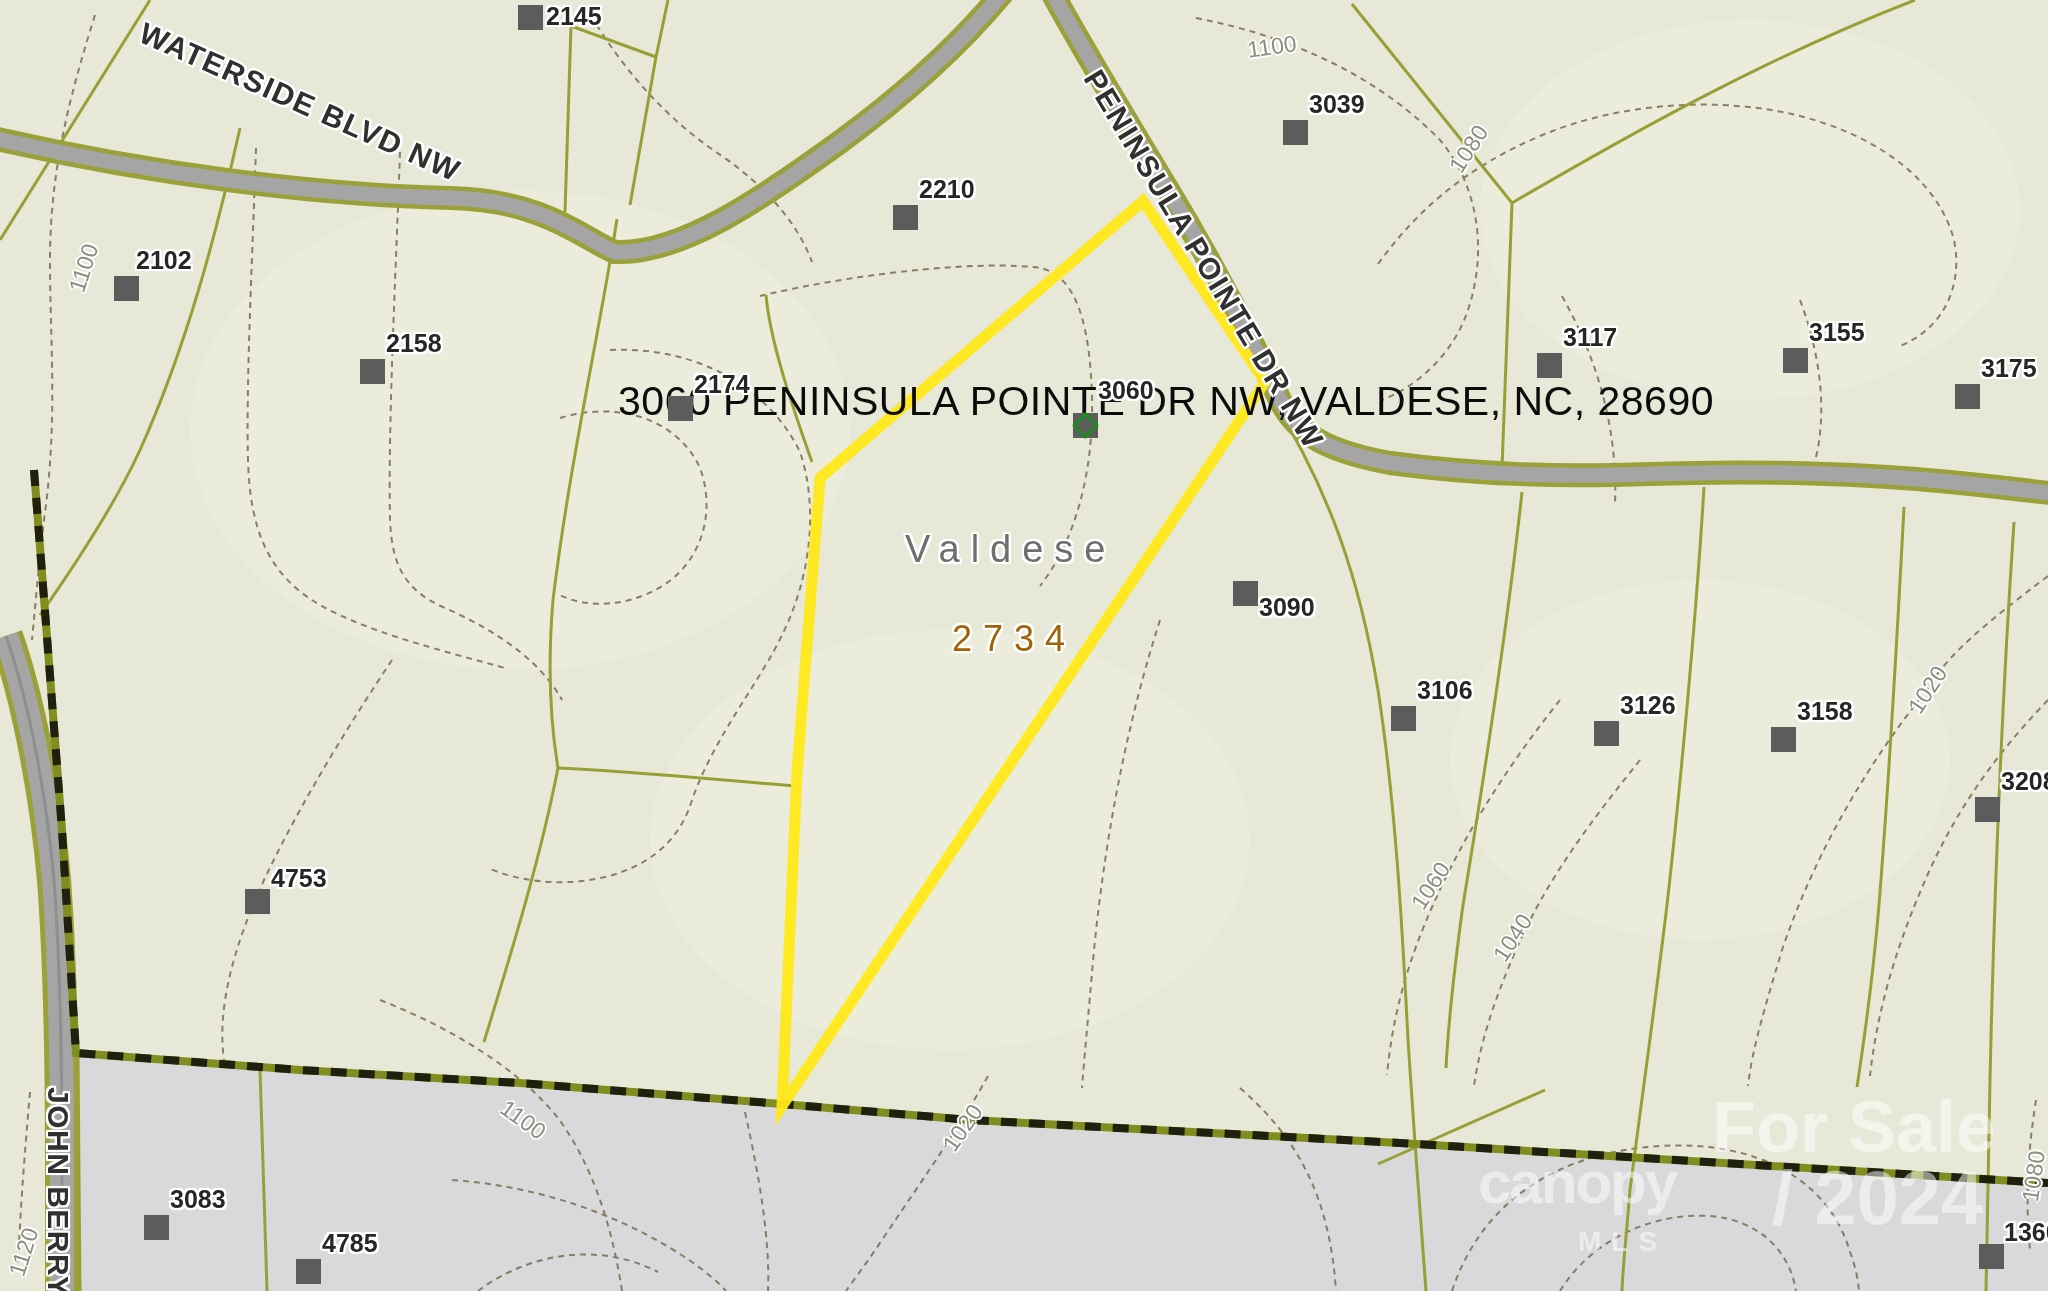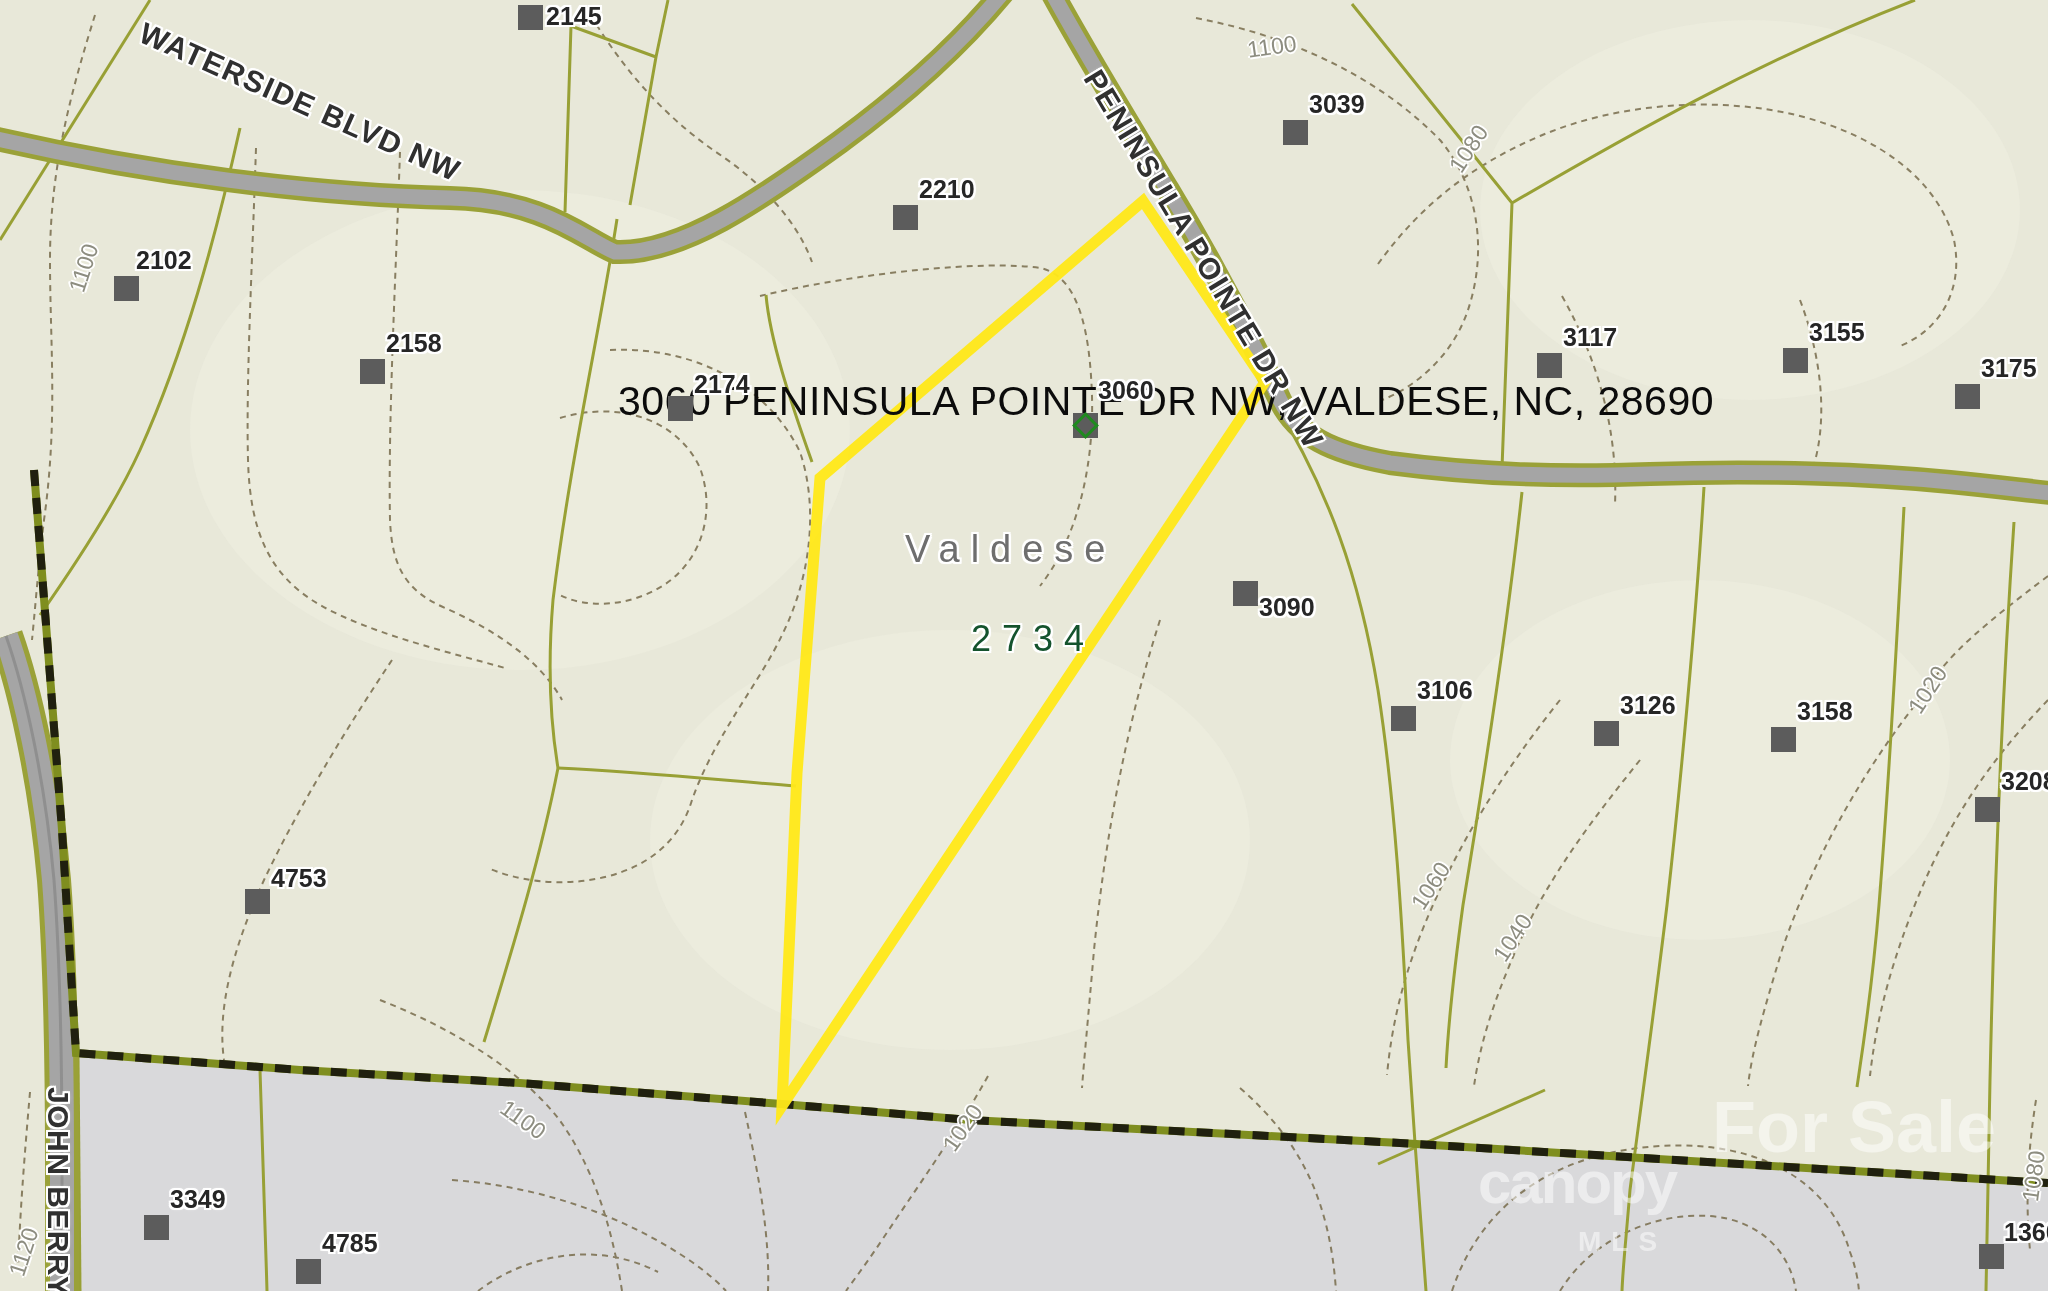--- a/index.html
+++ b/index.html
@@ -14,21 +14,21 @@
           display:flex;align-items:center;justify-content:center;cursor:pointer;}
   .marker .diamond{width:13px;height:13px;border:3px solid var(--marker-green);
           transform:rotate(45deg);background:transparent;}
   .plabel{font-size:25px;font-weight:700;color:var(--label);}
   .clabel{font-size:23px;font-weight:400;color:var(--contour-label);
           text-shadow:-2px 0 0 #fff,2px 0 0 #fff,0 -2px 0 #fff,0 2px 0 #fff,0 0 3px #fff;}
   .street{font-size:30px;font-weight:700;color:var(--street-label);letter-spacing:1.5px;
           transform-origin:0 0;}
   #title{left:618px;top:378px;font-size:41px;color:#0b0b0b;letter-spacing:.5px;}
   #muni{left:905px;top:528px;font-size:38px;letter-spacing:11px;color:var(--region-label);}
-  #township{left:952px;top:618px;font-size:36px;letter-spacing:11px;color:#14532d;margin-left:19px;}
+  #township{left:952px;top:618px;font-size:36px;letter-spacing:11px;color:#a16207;}
   .wm{position:absolute;color:var(--watermark);font-weight:700;pointer-events:none;}
   #wm1{left:1712px;top:1086px;font-size:72px;}
   #wm2{left:1478px;top:1148px;font-size:60px;letter-spacing:-2px;}
   #wm3{left:1772px;top:1154px;font-size:76px;}
   #wm4{left:1578px;top:1226px;font-size:28px;letter-spacing:10px;}
 </style>
 </head>
 <body>
 
 <div id="map">
@@ -109,20 +109,21 @@
     </g>
 
     <polygon points="1143,201 1265,382 782,1106 797,773 820,478" fill="none" stroke="var(--highlight)" stroke-width="11" stroke-linejoin="miter" opacity="0.96" style="cursor:pointer"></polygon>
   </svg>
 
   <div class="lbl halo" id="muni">Valdese</div>
   <div class="lbl halo" id="township">2734</div>
   <div class="lbl" id="title">3060 PENINSULA POINTE DR NW, VALDESE, NC, 28690</div>
   <div class="wm" id="wm1">For Sale</div>
   <div class="wm" id="wm2">canopy</div>
+  <div class="wm" id="wm3">/ 2024</div>
   <div class="wm" id="wm4">MLS</div>
   <div id="labels">
       <div class="marker" style="left: 518px; top: 5px;"></div>
       <div class="lbl halo plabel" style="left: 546px; top: 2px;">2145</div>
       <div class="marker" style="left: 114px; top: 276px;"></div>
       <div class="lbl halo plabel" style="left: 136px; top: 246px;">2102</div>
       <div class="marker" style="left: 360px; top: 359px;"></div>
       <div class="lbl halo plabel" style="left: 386px; top: 329px;">2158</div>
       <div class="marker" style="left: 668px; top: 396px;"></div>
       <div class="lbl halo plabel" style="left: 694px; top: 370px;">2174</div>
@@ -146,21 +147,21 @@
       <div class="lbl halo plabel" style="left: 1417px; top: 676px;">3106</div>
       <div class="marker" style="left: 1594px; top: 721px;"></div>
       <div class="lbl halo plabel" style="left: 1620px; top: 691px;">3126</div>
       <div class="marker" style="left: 1771px; top: 727px;"></div>
       <div class="lbl halo plabel" style="left: 1797px; top: 697px;">3158</div>
       <div class="marker" style="left: 1975px; top: 797px;"></div>
       <div class="lbl halo plabel" style="left: 2001px; top: 767px;">3208</div>
       <div class="marker" style="left: 245px; top: 889px;"></div>
       <div class="lbl halo plabel" style="left: 271px; top: 864px;">4753</div>
       <div class="marker" style="left: 144px; top: 1215px;"></div>
-      <div class="lbl halo plabel" style="left: 170px; top: 1185px;">3349</div>
+      <div class="lbl halo plabel" style="left: 170px; top: 1185px;">3083</div>
       <div class="marker" style="left: 296px; top: 1259px;"></div>
       <div class="lbl halo plabel" style="left: 322px; top: 1229px;">4785</div>
       <div class="marker" style="left: 1979px; top: 1244px;"></div>
       <div class="lbl halo plabel" style="left: 2004px; top: 1218px;">1360</div>
       <div class="lbl clabel" style="left: 84px; top: 268px; transform: translate(-50%, -50%) rotate(-72deg);">1100</div>
       <div class="lbl clabel" style="left: 1272px; top: 47px; transform: translate(-50%, -50%) rotate(-8deg);">1100</div>
       <div class="lbl clabel" style="left: 1469px; top: 149px; transform: translate(-50%, -50%) rotate(-57deg);">1080</div>
       <div class="lbl clabel" style="left: 1928px; top: 690px; transform: translate(-50%, -50%) rotate(-57deg);">1020</div>
       <div class="lbl clabel" style="left: 1431px; top: 886px; transform: translate(-50%, -50%) rotate(-57deg);">1060</div>
       <div class="lbl clabel" style="left: 1513px; top: 938px; transform: translate(-50%, -50%) rotate(-57deg);">1040</div>

